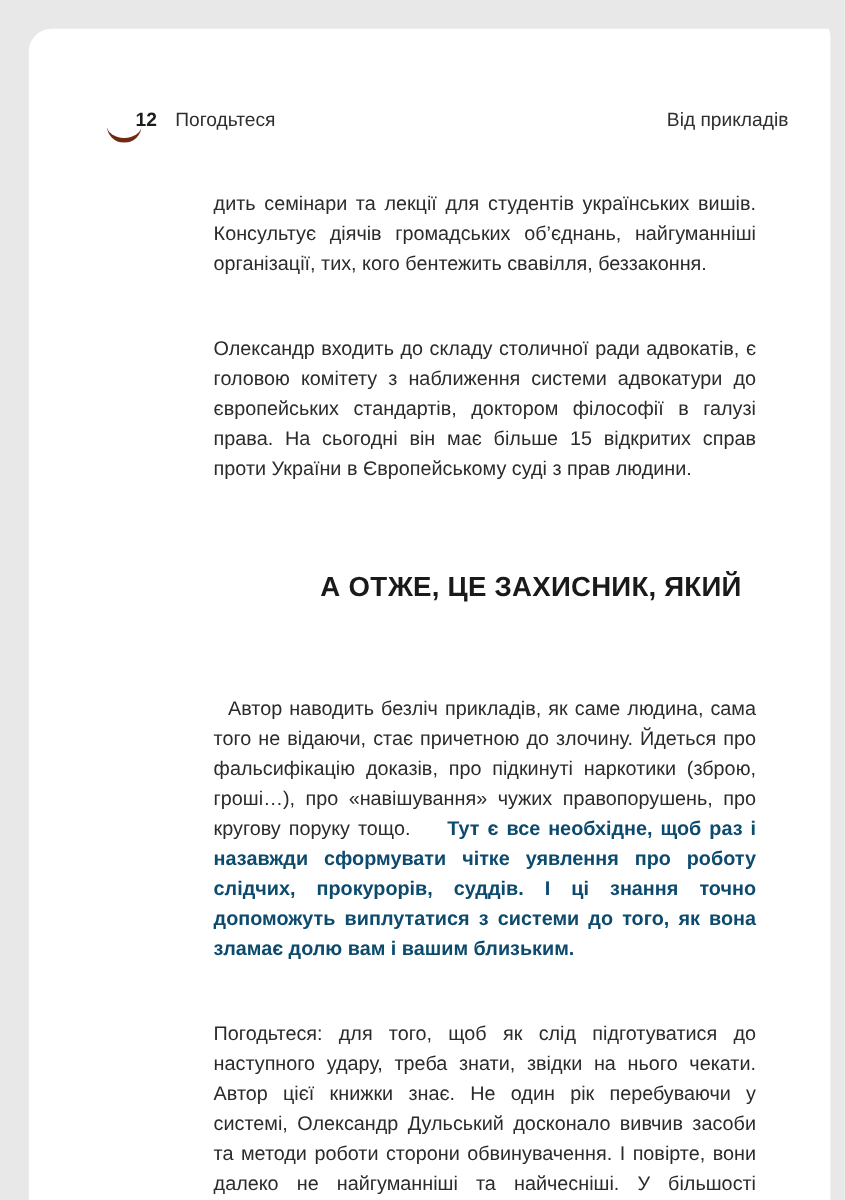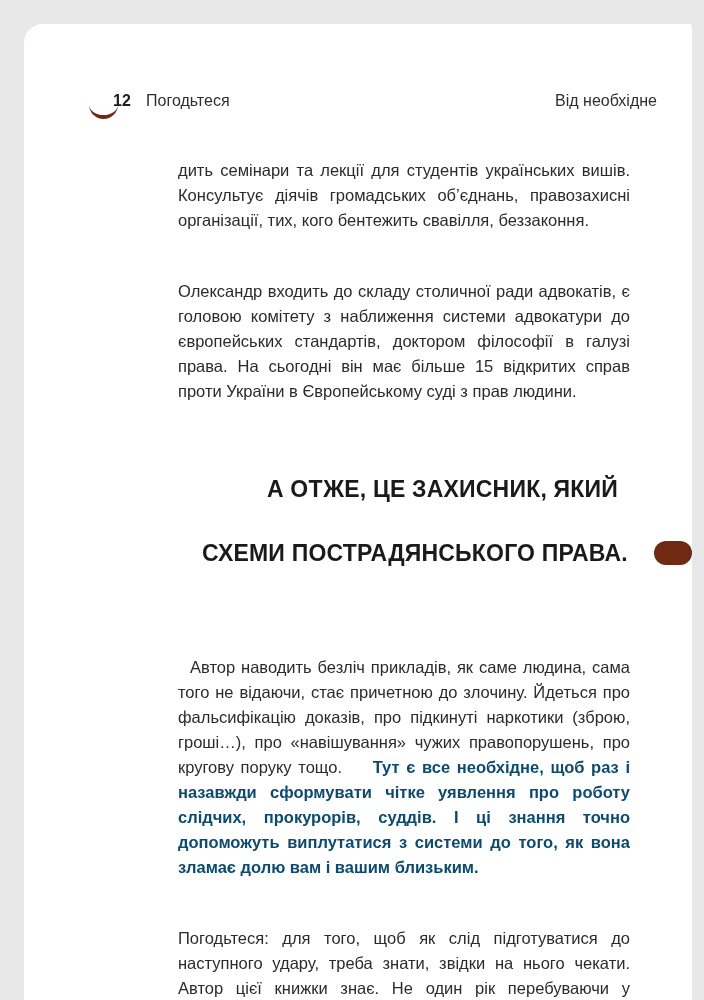--- a/index.html
+++ b/index.html
@@ -67,35 +67,31 @@
 </head>
 <body>
 
 <div class="page">
 
   <header class="running-header">
     <div class="pagenum-wrap">
       <span>12</span>
     </div>
     <span class="running-left">Погодьтеся</span>
-    <span class="running-right">Від необхідне</span>
+    <span class="running-right">Від прикладів</span>
   </header>
 
   <main class="content">
 
-    <p>дить семінари та лекції для студентів українських вишів. Консультує діячів громадських об’єднань, правозахисні організації, тих, кого бентежить свавілля, беззаконня.</p>
+    <p>дить семінари та лекції для студентів українських вишів. Консультує діячів громадських об’єднань, найгуманніші організації, тих, кого бентежить свавілля, беззаконня.</p>
 
     <p>Олександр входить до складу столичної ради адвокатів, є головою комітету з наближення системи адвокатури до європейських стандартів, доктором філософії в галузі права. На сьогодні він має більше 15 відкритих справ проти України в Європейському суді з прав людини.</p>
 
     <h2 class="pull-quote">
       <span class="hl">А ОТЖЕ, ЦЕ ЗАХИСНИК, ЯКИЙ</span>
-      <span class="hl hl-last">
-        <span>СХЕМИ ПОСТРАДЯНСЬКОГО ПРАВА.</span>
-        <span class="accent-bar"></span>
-      </span>
     </h2>
 
     <p><span>Автор наводить безліч прикладів, як саме людина, сама того не відаючи, стає причетною до злочину. Йдеться про фальсифікацію доказів, про підкинуті наркотики (зброю, гроші…), про «навішування» чужих правопорушень, про кругову поруку тощо. </span><strong>Тут є все необхідне, щоб раз і назавжди сформувати чітке уявлення про роботу слідчих, прокурорів, суддів. І ці знання точно допоможуть виплутатися з системи до того, як вона зламає долю вам і вашим близьким.</strong></p>
 
     <p>Погодьтеся: для того, щоб як слід підготуватися до наступного удару, треба знати, звідки на нього чекати. Автор цієї книжки знає. Не один рік перебуваючи у системі, Олександр Дульський досконало вивчив засоби та методи роботи сторони обвинувачення. І повірте, вони далеко не найгуманніші та найчесніші. У більшості випадків навпаки. Кожен, хто потрапив під слідство, піддається шаленому тиску, моральному та фізичному. Людину доводять до виснаження</p>
 
   </main>
 
 </div>
 

